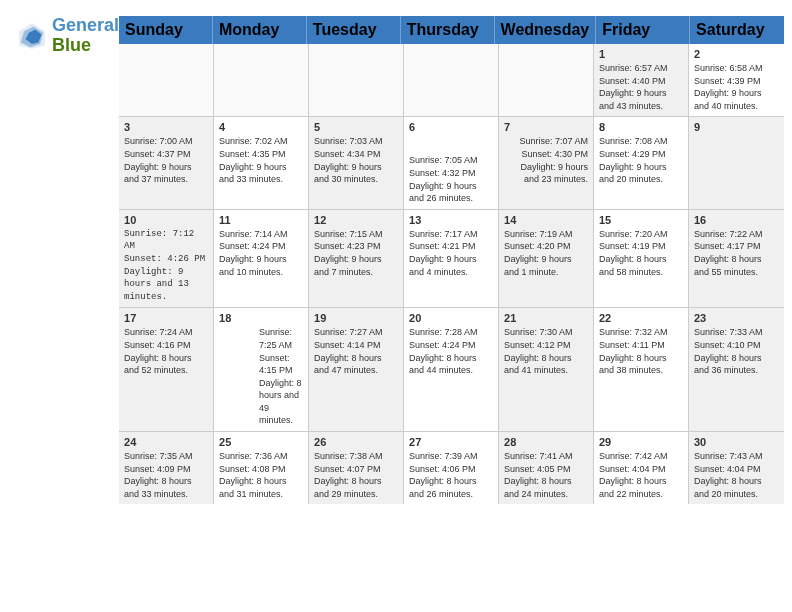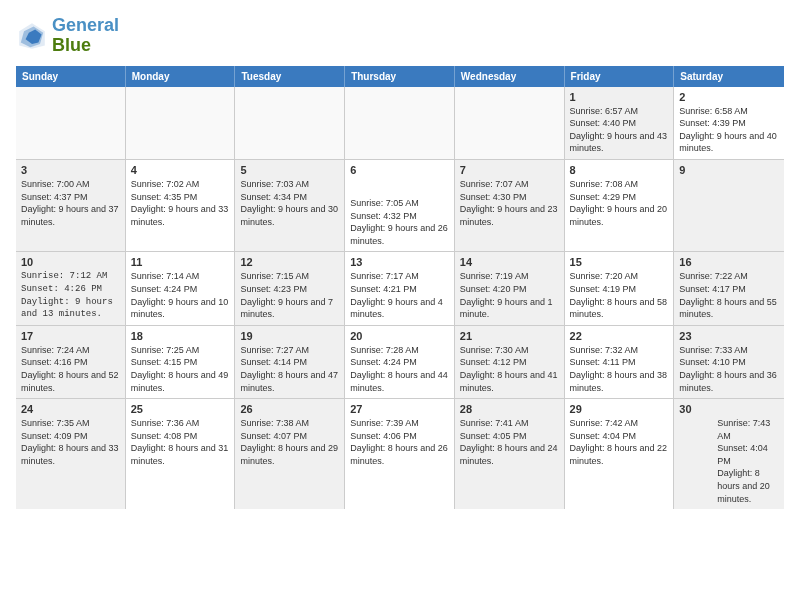--- a/index.html
+++ b/index.html
@@ -8,21 +8,21 @@
       background: #fff;
       width: 792px;
       height: 612px;
       overflow: hidden;
     }
     .page {
       width: 792px;
       height: 476px;
       padding: 16px 8px 10px 16px;
       display: flex;
-      flex-direction: column;
+      flex-direction: row;
     }
     .header {
       display: flex;
       justify-content: space-between;
       align-items: flex-start;
       margin-bottom: 10px;
     }
     .logo {
       display: flex;
       align-items: center;
@@ -58,22 +58,22 @@
       flex: 1;
       display: flex;
       flex-direction: column;
     }
     .cal-header {
       display: grid;
       grid-template-columns: repeat(7, 1fr);
       background: #3a7abf;
     }
     .cal-header-cell {
-      color: #ffffff;
-      font-size: 10px;
+      color: #000000;
+      font-size: 16px;
       font-weight: bold;
       padding: 5px 6px;
       border-right: 1px solid rgba(255,255,255,0.3);
     }
     .cal-header-cell:last-child { border-right: none; }
     .cal-body {
       flex: 1;
       display: flex;
       flex-direction: column;
     }
@@ -179,21 +179,21 @@
 Daylight: 9 hours and 30 minutes.</div>
           </div>
           <div class="cal-cell">
             <span class="day-num">6</span>
             <div class="cell-text" style="white-space: pre-line; margin-top: 21px;">Sunrise: 7:05 AM
 Sunset: 4:32 PM
 Daylight: 9 hours and 26 minutes.</div>
           </div>
           <div class="cal-cell shaded">
             <span class="day-num">7</span>
-            <div class="cell-text" style="white-space: pre-line;">Sunrise: 7:07 AM
+            <div class="cell-text" style="white-space: pre-line; text-align: right;">Sunrise: 7:07 AM
 Sunset: 4:30 PM
 Daylight: 9 hours and 23 minutes.</div>
           </div>
           <div class="cal-cell">
             <span class="day-num">8</span>
             <div class="cell-text" style="white-space: pre-line;">Sunrise: 7:08 AM
 Sunset: 4:29 PM
 Daylight: 9 hours and 20 minutes.</div>
           </div>
           <div class="cal-cell shaded">
@@ -246,21 +246,21 @@
         </div>
         <div class="cal-row">
           <div class="cal-cell shaded">
             <span class="day-num">17</span>
             <div class="cell-text" style="white-space: pre-line;">Sunrise: 7:24 AM
 Sunset: 4:16 PM
 Daylight: 8 hours and 52 minutes.</div>
           </div>
           <div class="cal-cell">
             <span class="day-num">18</span>
-            <div class="cell-text" style="white-space: pre-line;">Sunrise: 7:25 AM
+            <div class="cell-text" style="white-space: pre-line; margin-left: 40px;">Sunrise: 7:25 AM
 Sunset: 4:15 PM
 Daylight: 8 hours and 49 minutes.</div>
           </div>
           <div class="cal-cell shaded">
             <span class="day-num">19</span>
             <div class="cell-text" style="white-space: pre-line;">Sunrise: 7:27 AM
 Sunset: 4:14 PM
 Daylight: 8 hours and 47 minutes.</div>
           </div>
           <div class="cal-cell">
@@ -320,20 +320,20 @@
 Daylight: 8 hours and 24 minutes.</div>
           </div>
           <div class="cal-cell">
             <span class="day-num">29</span>
             <div class="cell-text" style="white-space: pre-line;">Sunrise: 7:42 AM
 Sunset: 4:04 PM
 Daylight: 8 hours and 22 minutes.</div>
           </div>
           <div class="cal-cell shaded">
             <span class="day-num">30</span>
-            <div class="cell-text" style="white-space: pre-line; margin-left: 38px;">Sunrise: 7:43 AM
+            <div class="cell-text" style="white-space: pre-line;">Sunrise: 7:43 AM
 Sunset: 4:04 PM
 Daylight: 8 hours and 20 minutes.</div>
           </div>
         </div>
       </div>
   </div>
 </div>
 
 </body></html>

